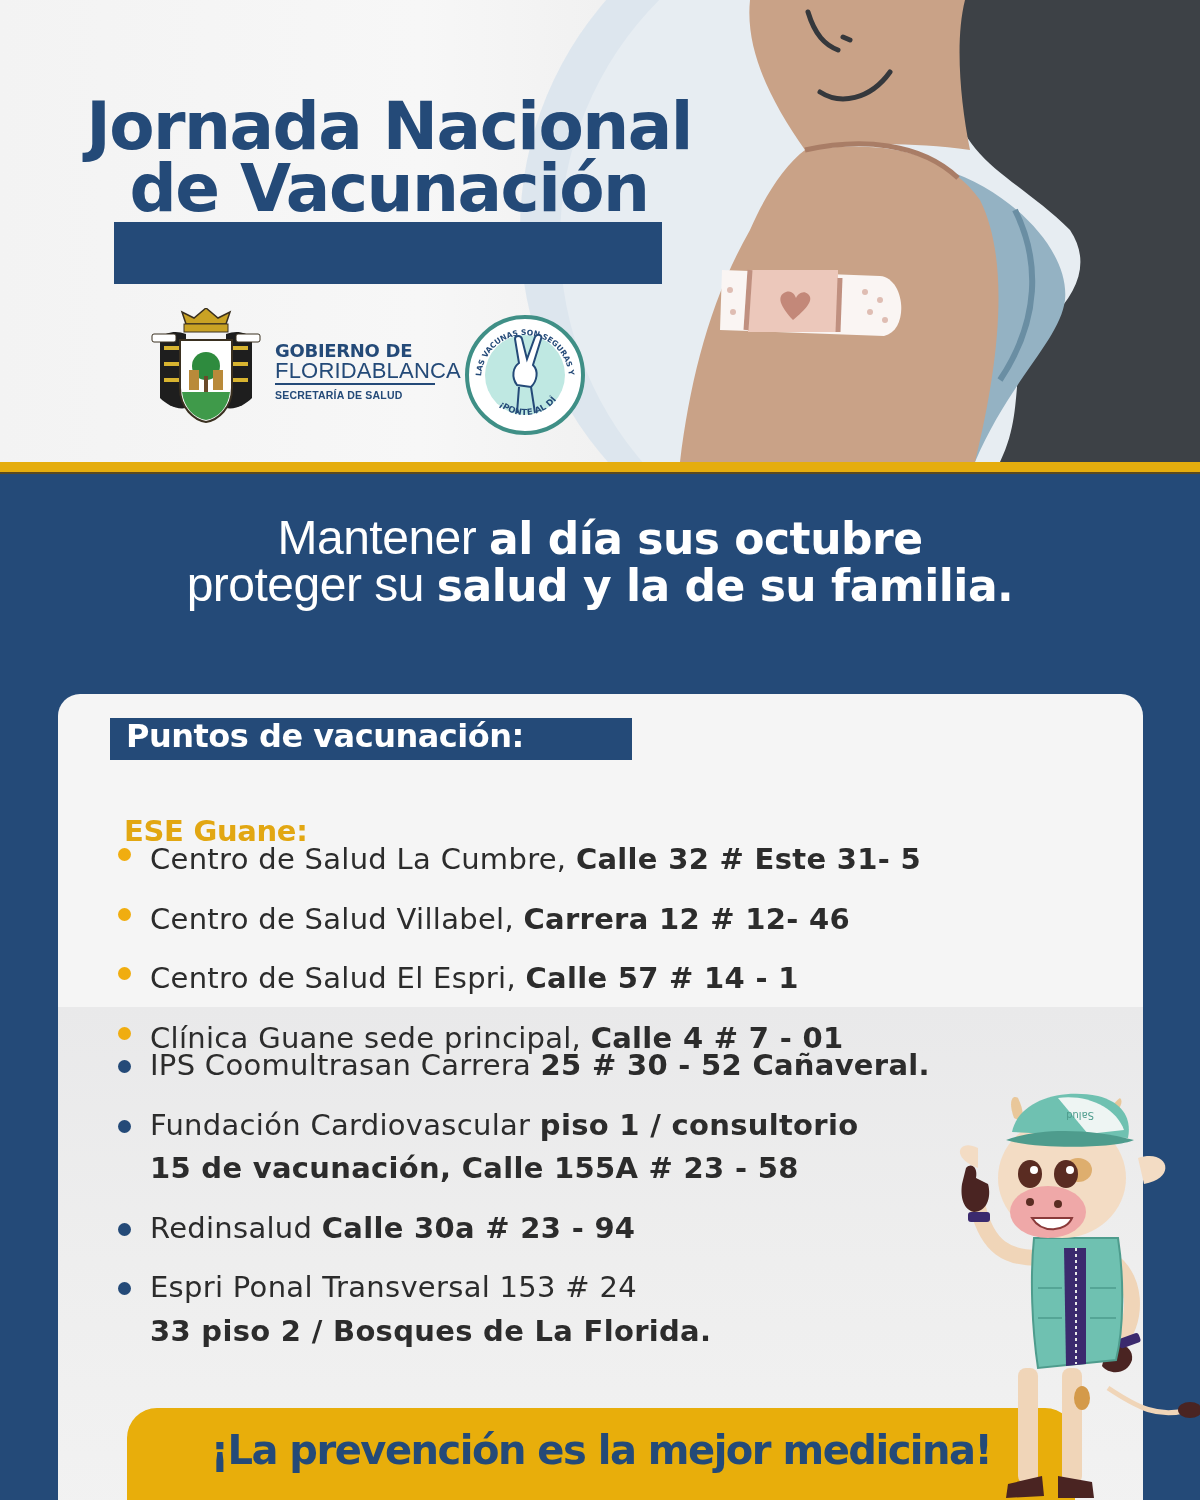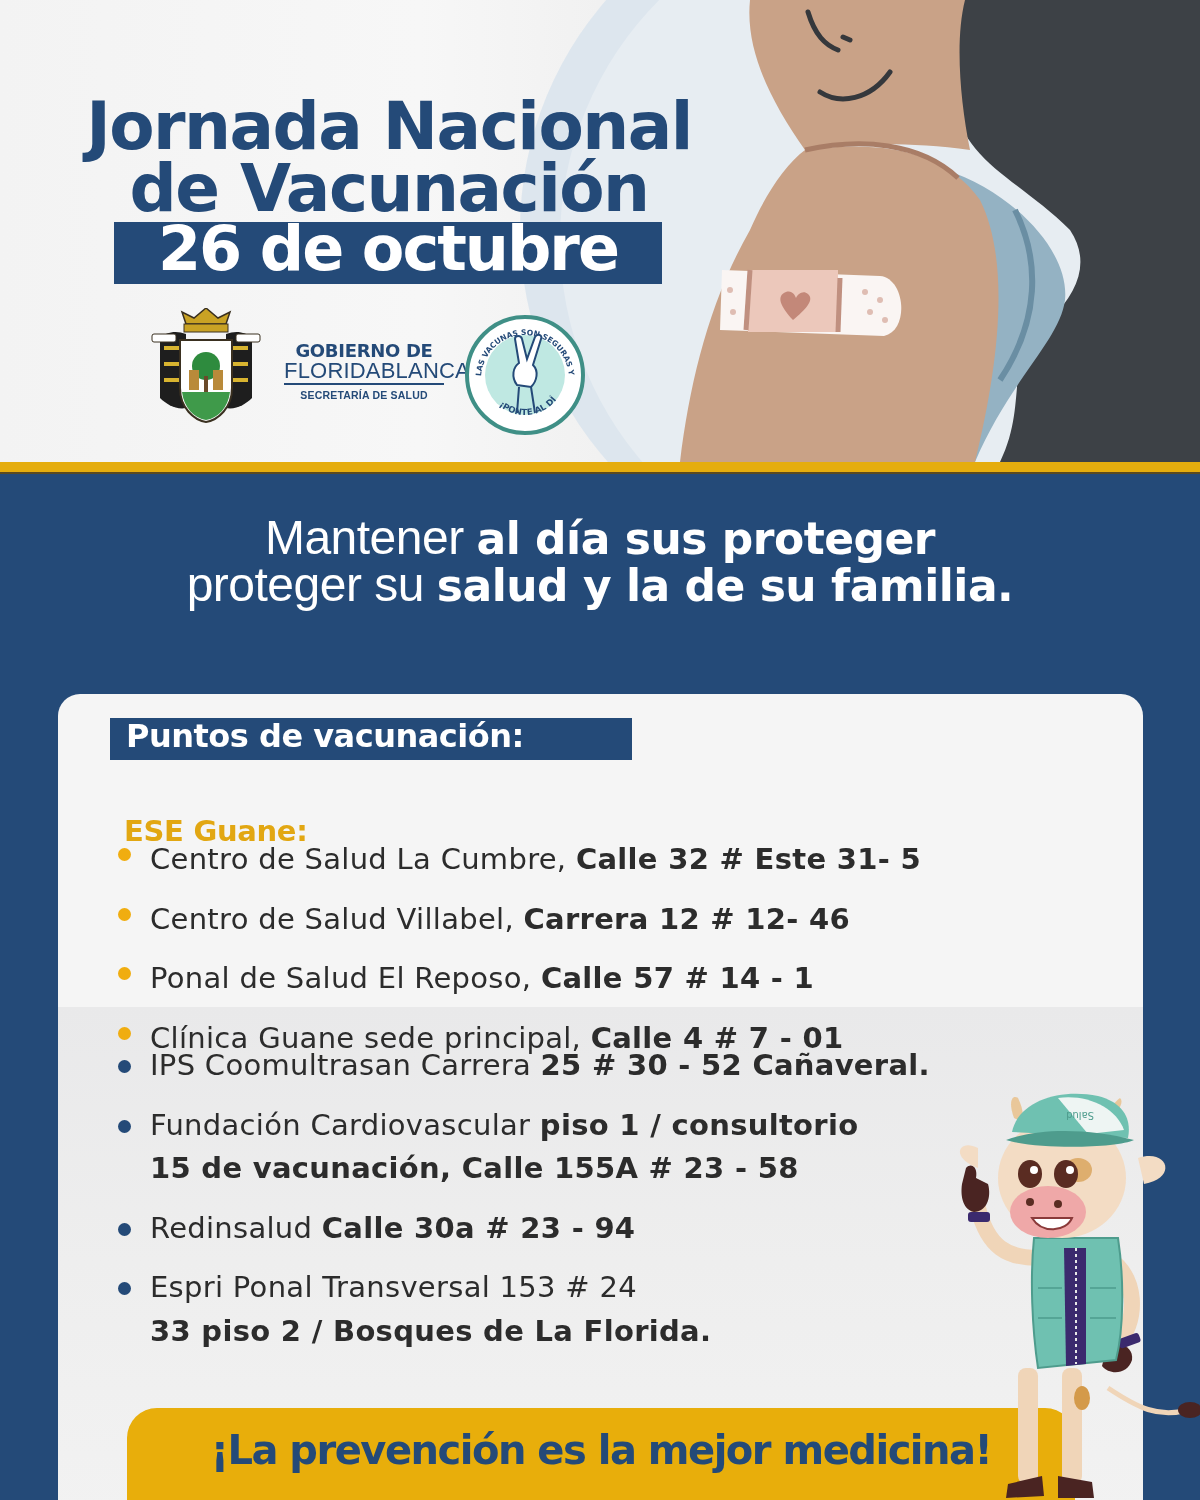--- a/index.html
+++ b/index.html
@@ -42,21 +42,21 @@
     }
     .date-text {
       position: absolute; left: 114px; top: 212px; width: 548px; text-align: center;
       font-family: "DejaVu Sans", sans-serif; font-weight: bold;
       font-size: 62px; color: #ffffff; letter-spacing: -2px;
     }
 
     
     .crest { position: absolute; left: 146px; top: 308px; width: 120px; height: 120px; }
     .gob {
-      position: absolute; left: 284px; top: 340px; width: 160px; text-align: center;
+      position: absolute; left: 275px; top: 340px; width: 160px; 
       color: #244a78;
     }
     .gob-1 { font-family: "DejaVu Sans", sans-serif; font-weight: bold; font-size: 18px; letter-spacing: -0.3px; }
     .gob-2 { font-size: 22px; letter-spacing: 0.2px; line-height: 20px; border-bottom: 2px solid #244a78; padding-bottom: 2px; }
     .gob-3 { font-weight: bold; font-size: 10.5px; margin-top: 4px; letter-spacing: 0.2px; }
     .badge { position: absolute; left: 461px; top: 313px; width: 128px; height: 124px; }
 
     .gold-strip {
       position: absolute; left: 0; top: 462px; width: 1200px; height: 12px;
       background: #e5ad0e;
@@ -160,21 +160,20 @@
       <circle cx="880" cy="300" r="3" fill="#dfbdb3"></circle>
     <circle cx="870" cy="312" r="3" fill="#dfbdb3"></circle>
       <circle cx="885" cy="320" r="3" fill="#dfbdb3"></circle>
     <circle cx="730" cy="290" r="3" fill="#dfbdb3"></circle>
       <circle cx="733" cy="312" r="3" fill="#dfbdb3"></circle>
   </svg>
 
   <div class="title title-1">Jornada Nacional</div>
   <div class="title title-2">de Vacunación</div>
   <div class="date-box"></div>
-  <div class="date-text">26 de octubre</div>
 
   <svg class="crest" viewBox="0 0 120 120">
     <path d="M40 16 L 80 16 L 84 4 L 72 10 L 60 0 L 48 10 L 36 4 Z" fill="#c9a224" stroke="#3a3020" stroke-width="1.5"></path>
     <rect x="38" y="16" width="44" height="8" fill="#c9a224" stroke="#3a3020"></rect>
     <path d="M14 30 C 20 24, 30 22, 40 26 L 40 100 C 30 102, 20 96, 14 90 Z" fill="#1e1e1e"></path>
     <path d="M106 30 C 100 24, 90 22, 80 26 L 80 100 C 90 102, 100 96, 106 90 Z" fill="#1e1e1e"></path>
     <path d="M18 40 L 38 40 M18 56 L 38 56 M18 72 L 38 72 M82 40 L 102 40 M82 56 L 102 56 M82 72 L 102 72" stroke="#d8b430" stroke-width="4"></path>
     <path d="M34 32 L 86 32 L 86 80 C 86 100, 72 112, 60 114 C 48 112, 34 100, 34 80 Z" fill="#ffffff" stroke="#3a3020" stroke-width="2"></path>
     <path d="M36 84 L 84 84 C 82 100, 72 110, 60 112 C 48 110, 38 100, 36 84 Z" fill="#3f9a4a"></path>
     <circle cx="60" cy="58" r="14" fill="#2e8b3e"></circle>
@@ -205,34 +204,34 @@
       <textPath href="#ringBot" startOffset="12%">¡PONTE AL DÍA!</textPath>
     </text>
     <path d="M56 72 C 50 64, 52 54, 58 50 L 54 26 C 54 22, 60 22, 61 26 L 66 46 L 74 24 C 76 20, 82 22, 80 26 L 72 52 C 78 58, 76 68, 70 74 Z" fill="#ffffff" stroke="#244a78" stroke-width="2"></path>
     <path d="M58 74 L 56 100 M70 74 L 74 100" stroke="#244a78" stroke-width="2" fill="none"></path>
   </svg>
 </section>
 
 <div class="gold-strip"></div>
 
 <div class="message">
-  <div><span class="light">Mantener </span><span class="strong">al día sus proteger</span></div>
+  <div><span class="light">Mantener </span><span class="strong">al día sus octubre</span></div>
   <div><span class="light">proteger su </span><span class="strong">salud y la de su familia.</span></div>
 </div>
 
 <section class="card">
   <div class="card-lower"></div>
   <div class="section-tag"></div>
   <div class="section-tag-text">Puntos de vacunación:</div>
   <div class="subhead">ESE Guane:</div>
 
   <ul class="list list-a">
     <li class="item"><span class="bullet gold"></span><span>Centro de Salud La Cumbre, </span><b>Calle 32 # Este 31- 5</b></li>
     <li class="item"><span class="bullet gold"></span><span>Centro de Salud Villabel, </span><b>Carrera 12 # 12- 46</b></li>
-    <li class="item"><span class="bullet gold"></span><span>Ponal de Salud El Reposo, </span><b>Calle 57 # 14 - 1</b></li>
+    <li class="item"><span class="bullet gold"></span><span>Centro de Salud El Espri, </span><b>Calle 57 # 14 - 1</b></li>
     <li class="item"><span class="bullet gold"></span><span>Clínica Guane sede principal, </span><b>Calle 4 # 7 - 01</b></li>
   </ul>
 
   <ul class="list list-b">
     <li class="item"><span class="bullet navy"></span><span>IPS Coomultrasan Carrera </span><b>25 # 30 - 52 Cañaveral.</b></li>
     <li class="item"><span class="bullet navy"></span><span>Fundación Cardiovascular </span><b>piso 1 / consultorio</b><br><b>15 de vacunación, Calle 155A # 23 - 58</b></li>
     <li class="item"><span class="bullet navy"></span><span>Redinsalud </span><b>Calle 30a # 23 - 94</b></li>
     <li class="item"><span class="bullet navy"></span><span>Espri Ponal Transversal </span><span>153 # 24</span><br><b>33 piso 2 / Bosques de La Florida.</b></li>
   </ul>
 </section>

